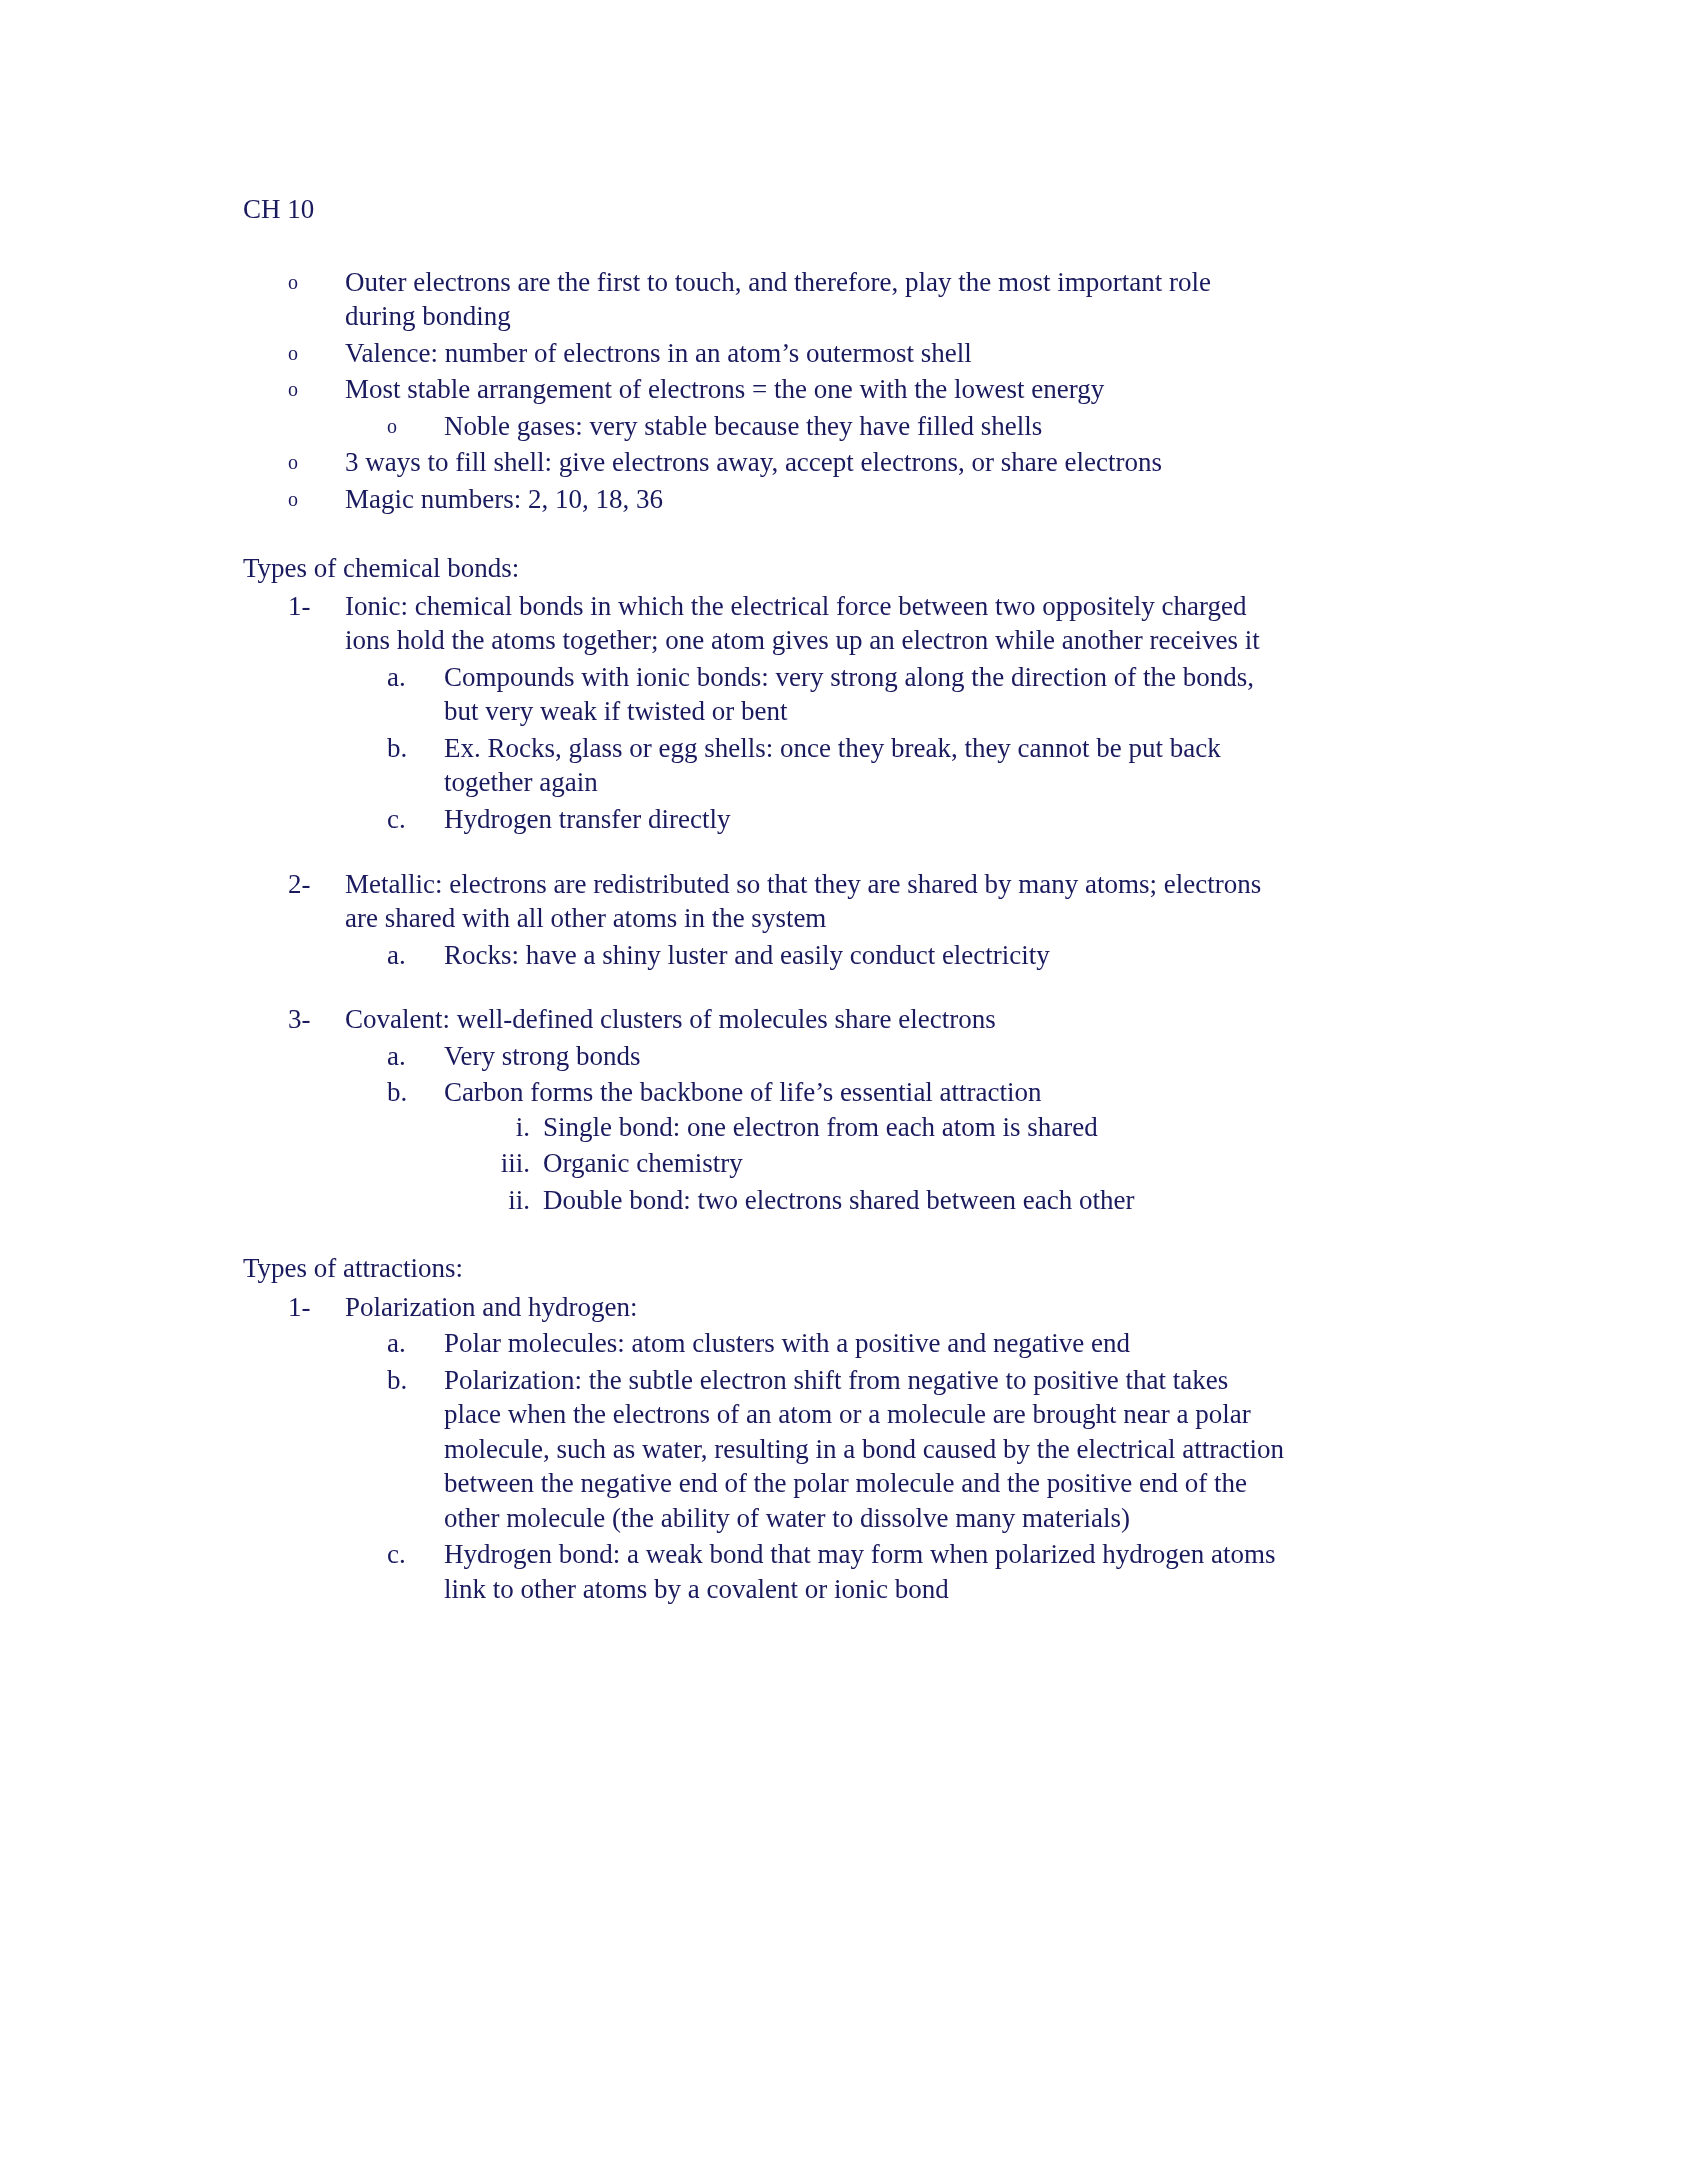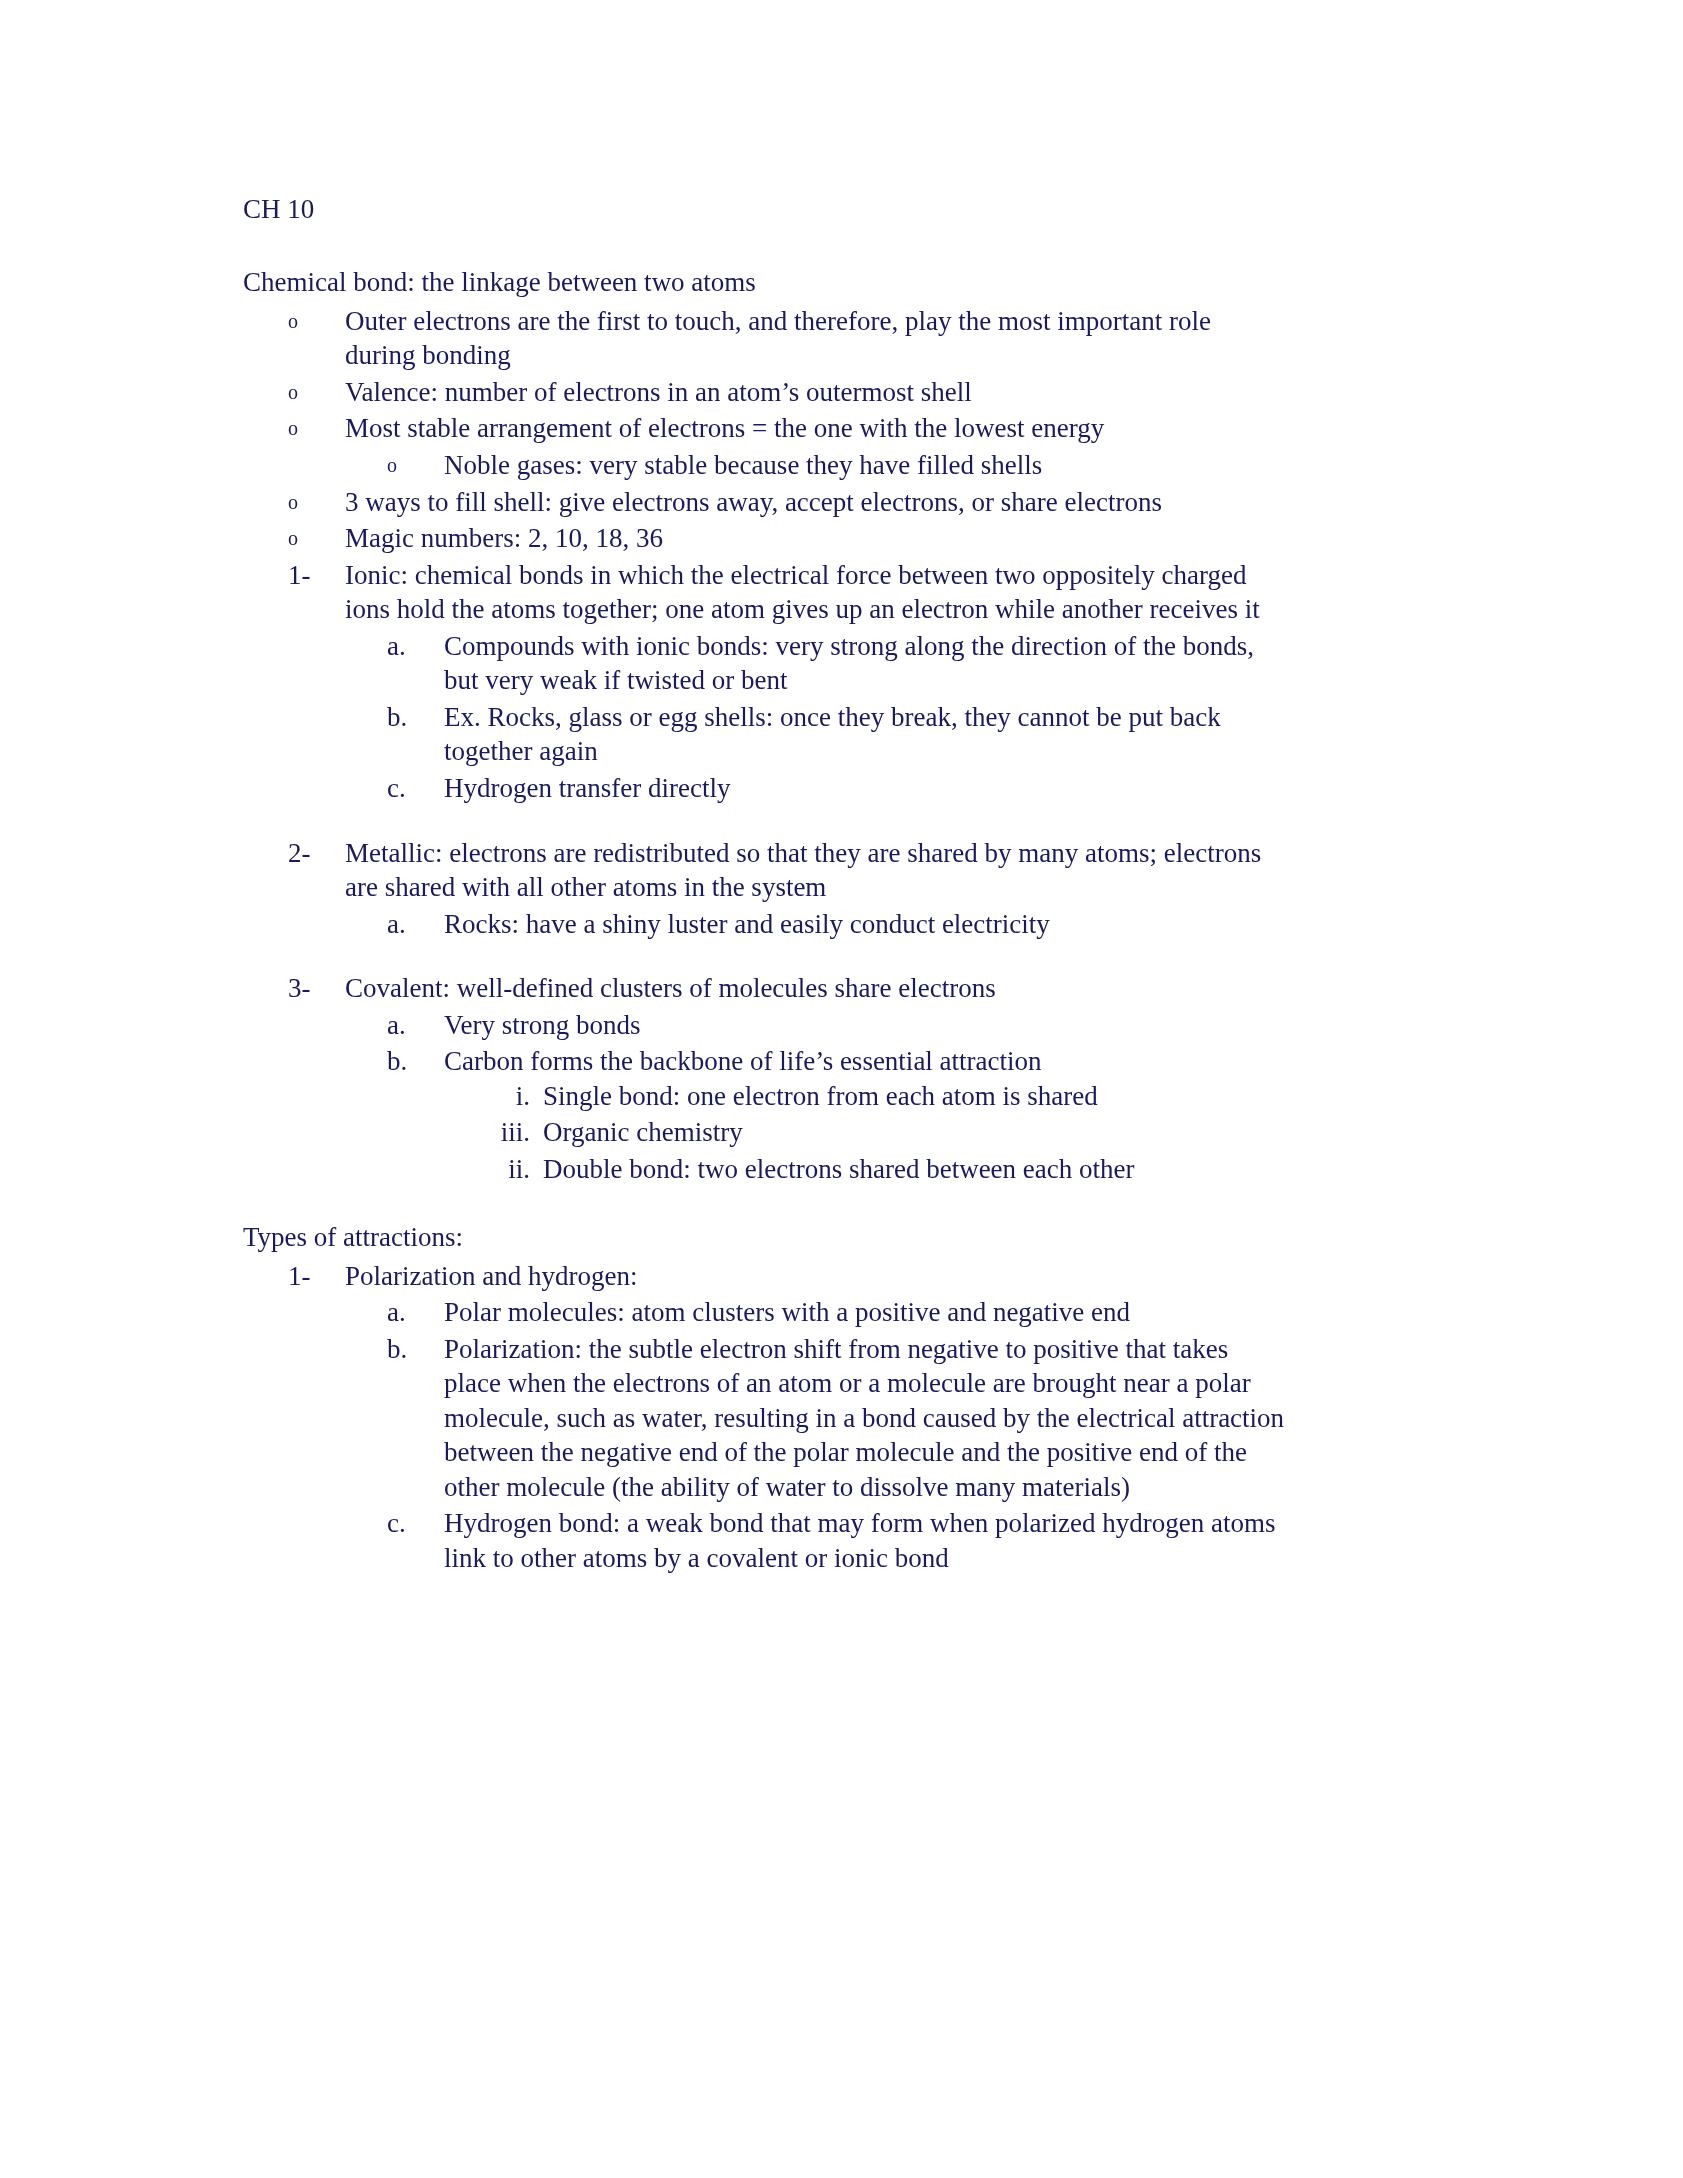--- a/index.html
+++ b/index.html
@@ -96,21 +96,20 @@
     display: block;
   }
 </style>
 </head>
 <body>
 
 <div class="page">
 
   <div class="doc-title">CH 10</div>
 
-  <div class="lead">Chemical bond: the linkage between two atoms</div>
   <ul class="lvl1">
     <li class="item">
       <span class="marker sm">o</span>
       <span class="txt">Outer electrons are the first to touch, and therefore, play the most important role during bonding</span>
     </li>
     <li class="item">
       <span class="marker sm">o</span>
       <span class="txt">Valence: number of electrons in an atom’s outermost shell</span>
     </li>
     <li class="item">
@@ -126,20 +125,21 @@
     <li class="item">
       <span class="marker sm">o</span>
       <span class="txt">3 ways to fill shell: give electrons away, accept electrons, or share electrons</span>
     </li>
     <li class="item">
       <span class="marker sm">o</span>
       <span class="txt">Magic numbers: 2, 10, 18, 36</span>
     </li>
   </ul>
 
+  <div class="section-head">Types of chemical bonds:</div>
   <ul class="lvl1">
     <li class="item">
       <span class="marker">1-</span>
       <span class="txt">Ionic: chemical bonds in which the electrical force between two oppositely charged ions hold the atoms together; one atom gives up an electron while another receives it</span>
       <ul class="lvl2">
         <li class="item">
           <span class="marker">a.</span>
           <span class="txt">Compounds with ionic bonds: very strong along the direction of the bonds, but very weak if twisted or bent</span>
         </li>
         <li class="item">

